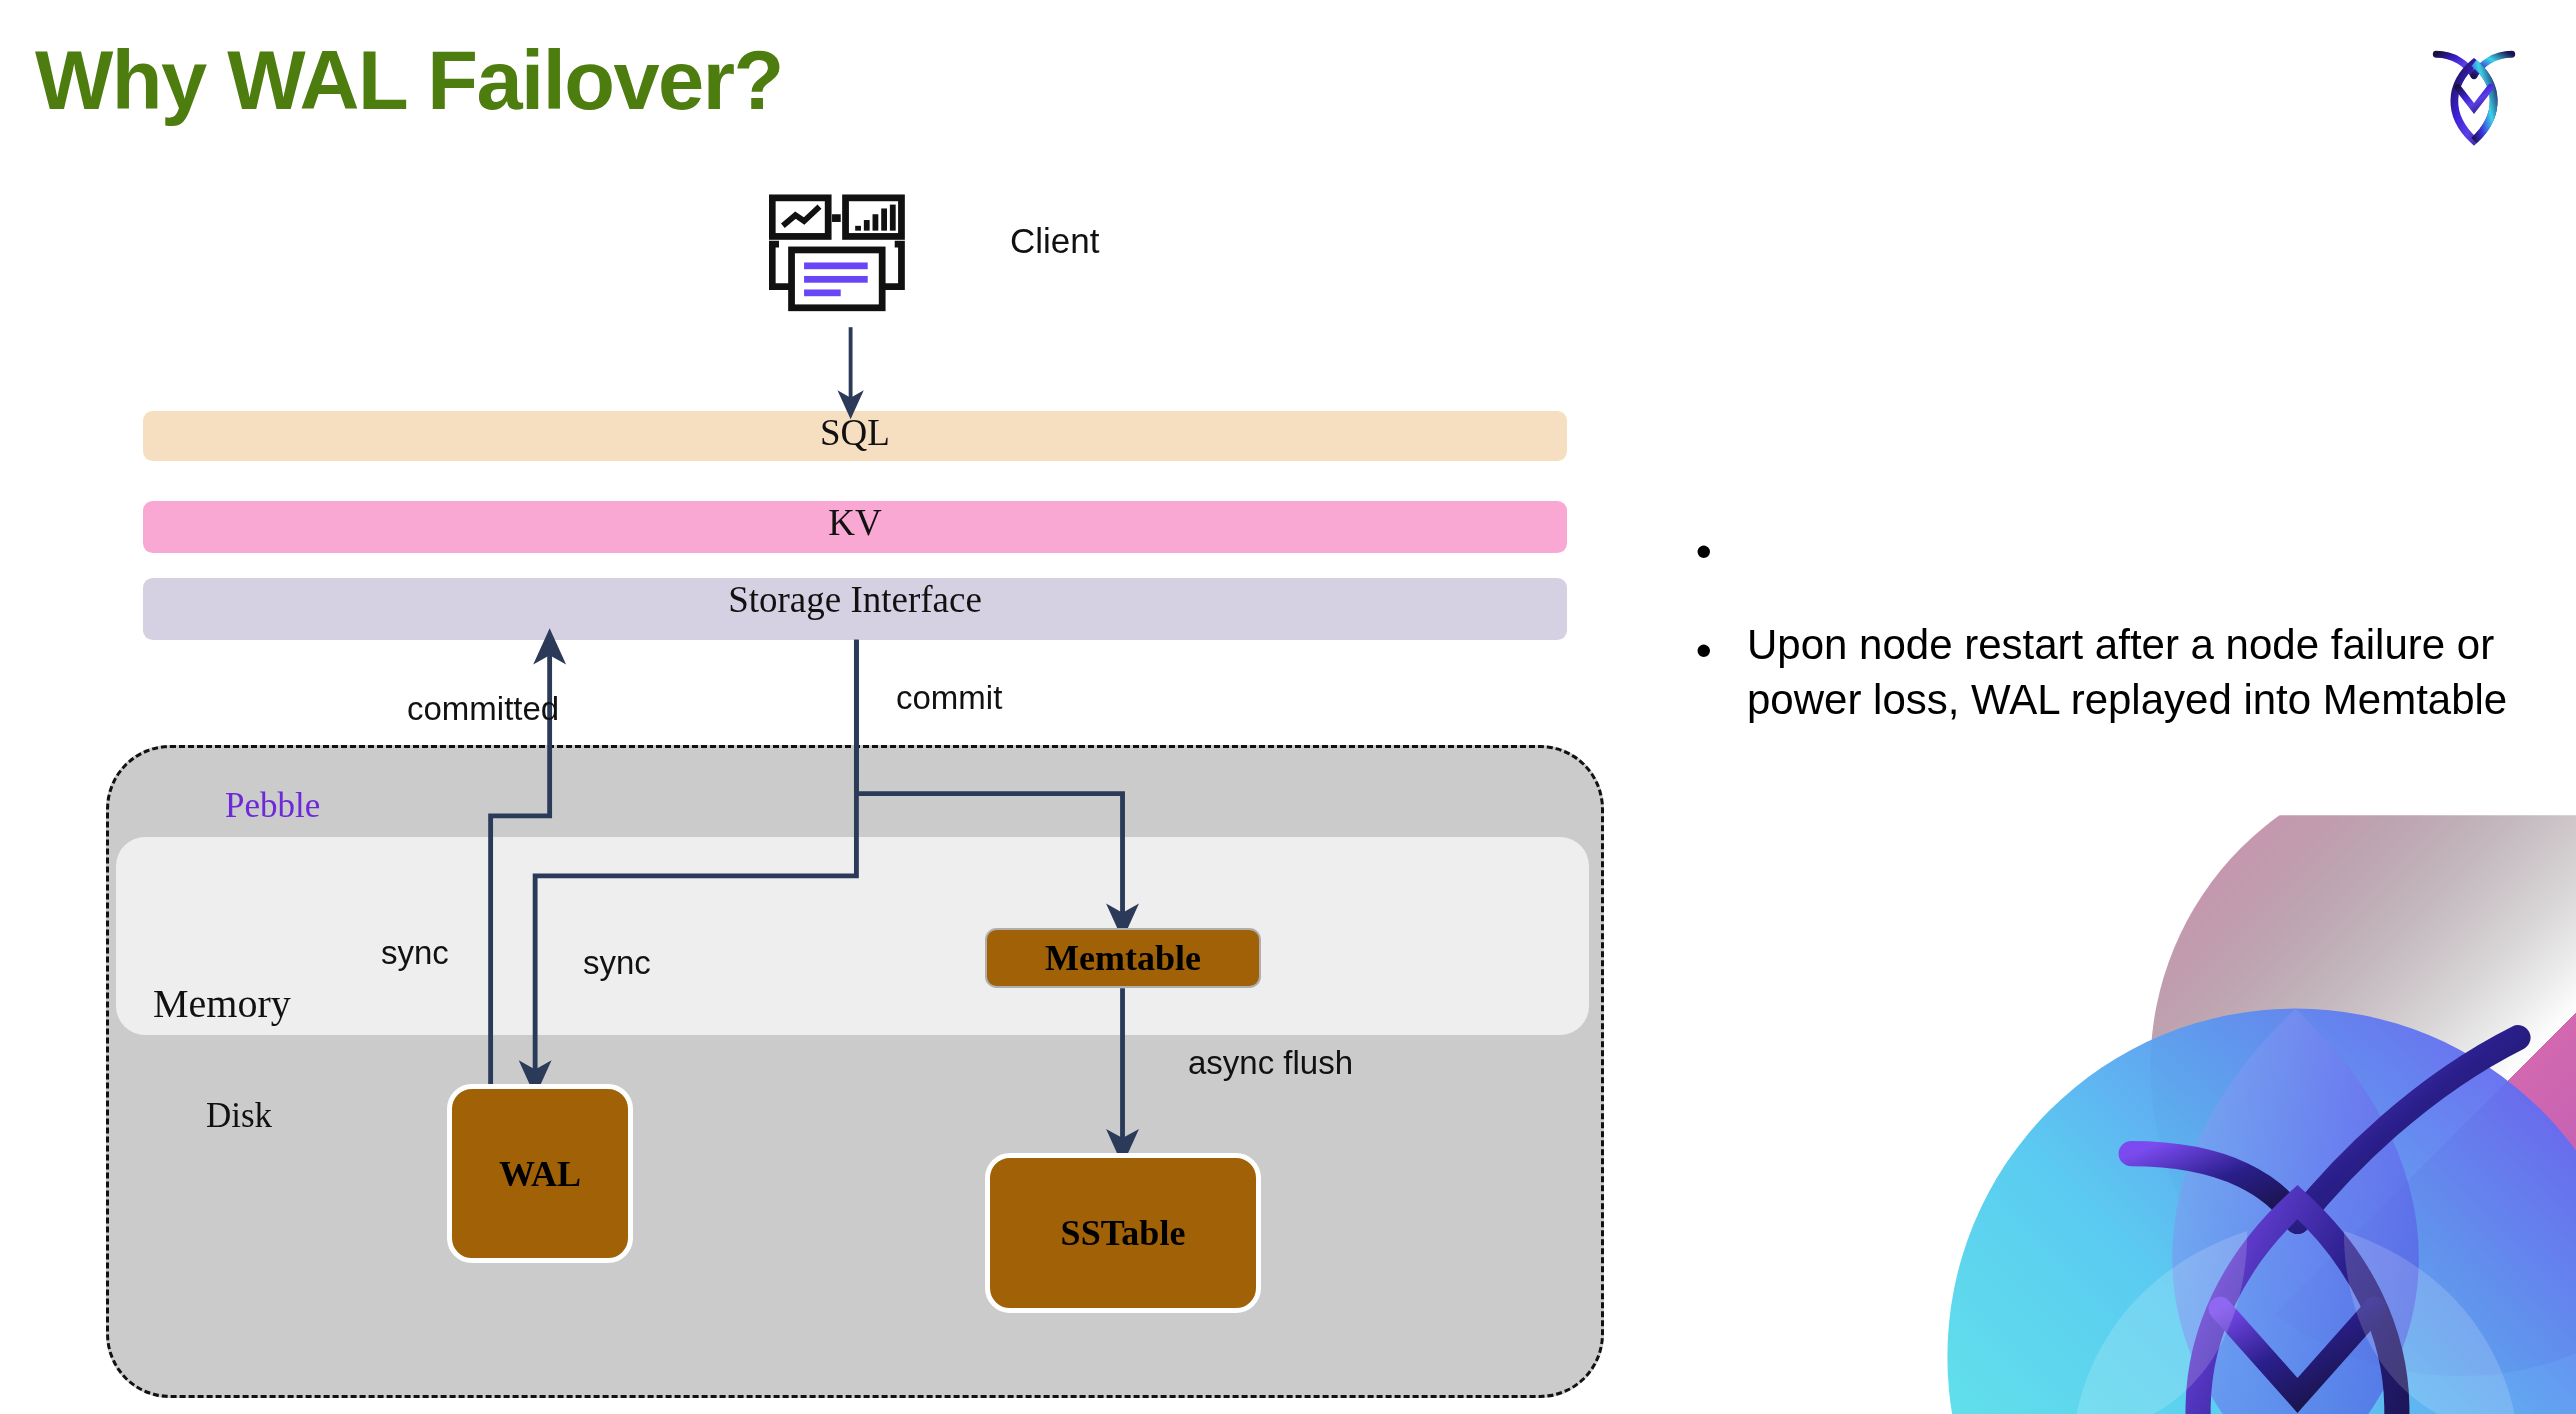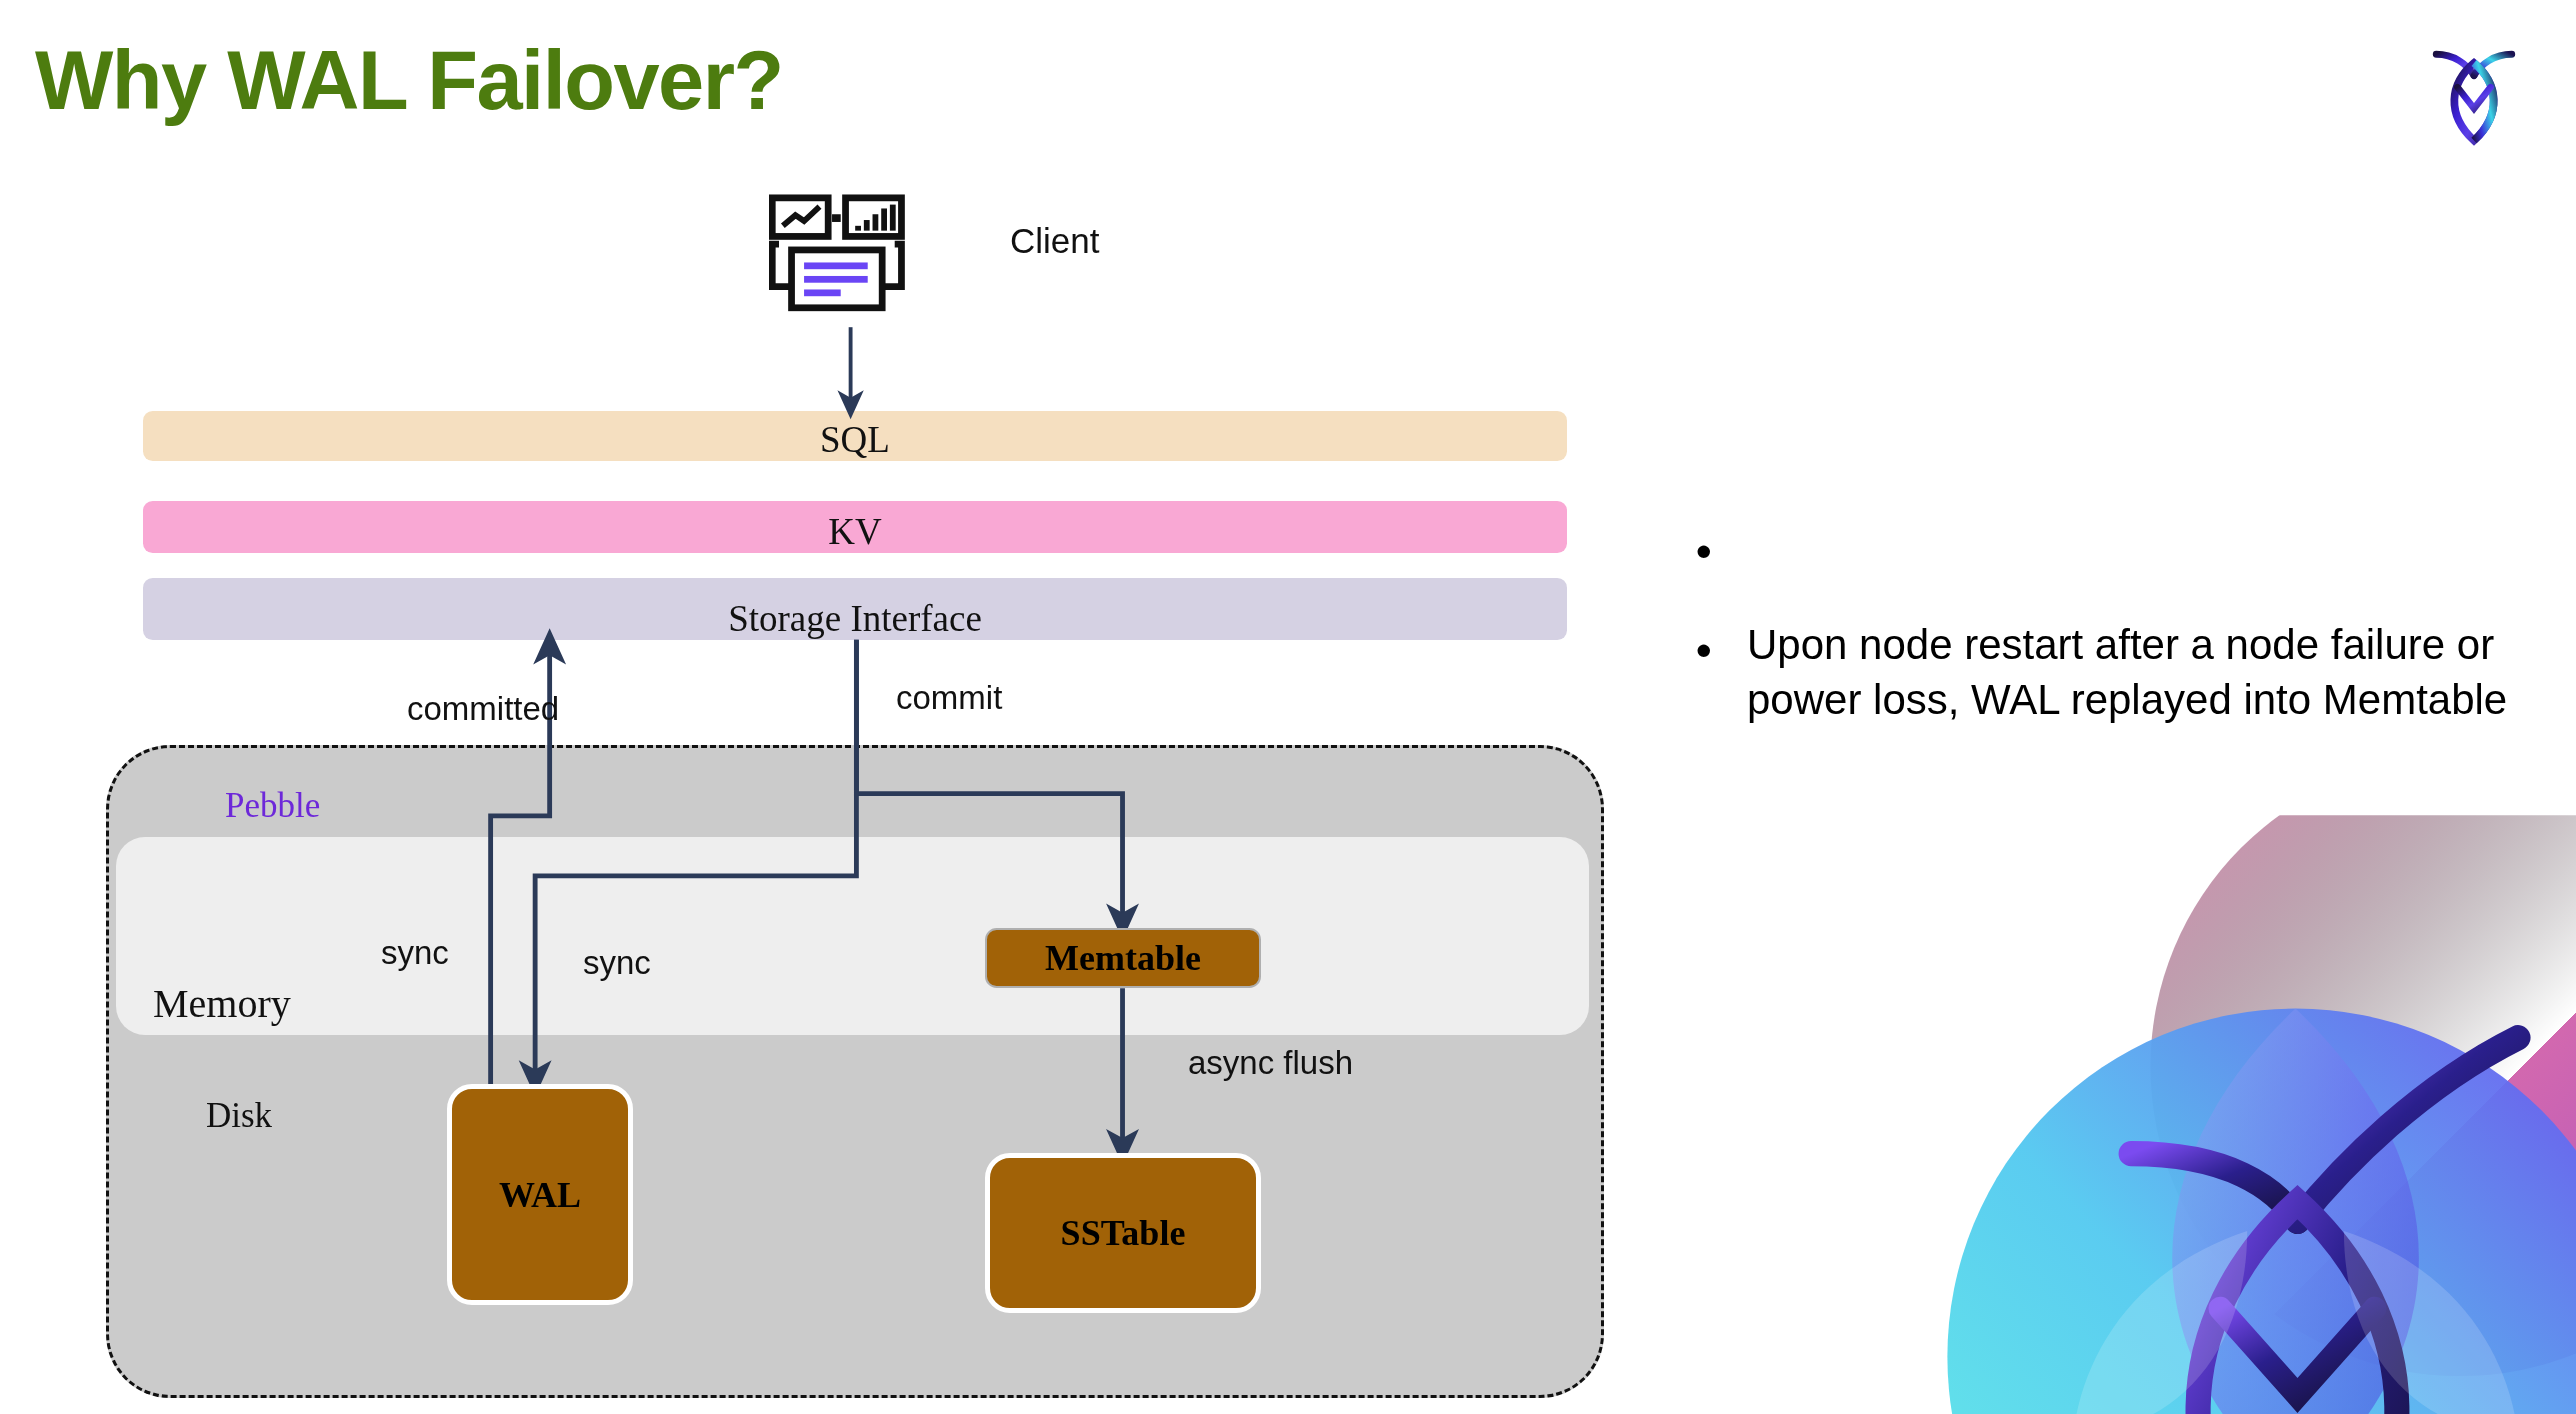--- a/index.html
+++ b/index.html
@@ -56,21 +56,21 @@
     white-space: nowrap;
   }
 
   
   .layer-bar {
     position: absolute;
     left: 143px;
     width: 1424px;
     border-radius: 9.7px;
     display: flex;
-    align-items: flex-end;
+    align-items: flex-start;
     justify-content: center;
     font-family: "Liberation Serif", serif;
     font-size: 37px;
     color: #111111;
   }
   #layer-sql { top: 411px; height: 50px; background: #F5DFC0; }
   #layer-kv  { top: 501px; height: 52px; background: #f9a8d4; }
   #layer-si  { top: 578px; height: 62px; background: #D5D1E3; }
 
   
@@ -132,21 +132,21 @@
     color: #000000;
     box-sizing: border-box;
   }
   #node-memtable {
     left: 985px; top: 928px; width: 276px; height: 60px;
     border: 2.9px solid #AFAFAF;
     border-radius: 11.6px;
     font-size: 36px;
   }
   #node-wal {
-    left: 447px; top: 1084px; width: 186px; height: 221px;
+    left: 447px; top: 1084px; width: 186px; height: 179px;
     border: 5.8px solid #FFFFFF;
     border-radius: 25px;
     font-size: 36px;
   }
   #node-sstable {
     left: 985px; top: 1153px; width: 276px; height: 160px;
     border: 5.8px solid #FFFFFF;
     border-radius: 25px;
     font-size: 36px;
   }

